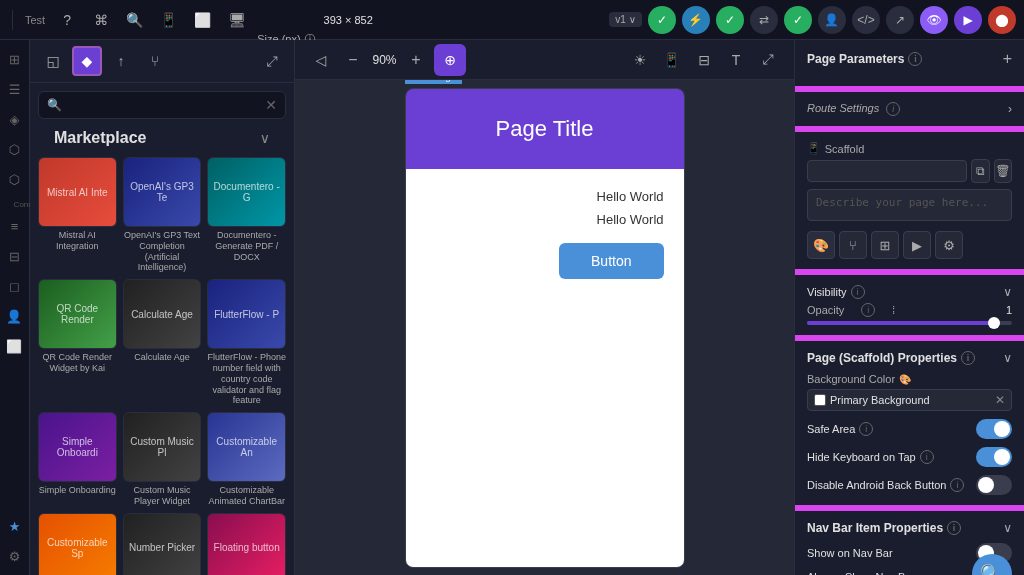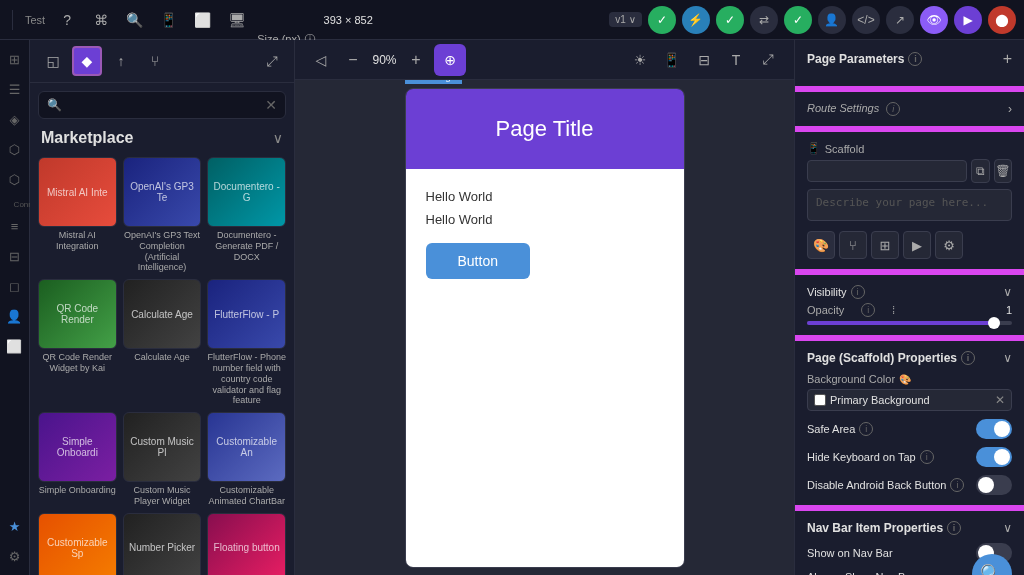--- a/index.html
+++ b/index.html
@@ -45,21 +45,21 @@
     .panel-tab-spacer { flex: 1; }
     .panel-tab-icon-right { width: 28px; height: 28px; border-radius: 4px; display: flex; align-items: center; justify-content: center; color: #aaa; font-size: 14px; cursor: pointer; }
 
     
     .search-bar { display: flex; align-items: center; margin: 8px 8px 4px; background: #111320; border-radius: 6px; padding: 5px 8px; gap: 6px; border: 1px solid #2a2d3e; }
     .search-bar input { background: transparent; border: none; outline: none; color: #e0e0e0; font-size: 12px; flex: 1; }
     .search-bar input::placeholder { color: #666; }
     .search-close { color: #666; cursor: pointer; font-size: 14px; }
 
     
-    .marketplace-header { display: flex; align-items: center; justify-content: space-between; padding: 6px 11px; }
+    .marketplace-header { display: flex; align-items: center; justify-content: space-between; padding: 6px 24px; }
     .marketplace-title { font-size: 16px; font-weight: 600; color: #e0e0e0; }
     .chevron-icon { color: #888; font-size: 14px; cursor: pointer; }
 
     
     .marketplace-grid { display: grid; grid-template-columns: repeat(3, 1fr); gap: 6px; padding: 4px 8px; overflow-y: auto; flex: 1; }
     .marketplace-grid::-webkit-scrollbar { width: 4px; }
     .marketplace-grid::-webkit-scrollbar-track { background: transparent; }
     .marketplace-grid::-webkit-scrollbar-thumb { background: #3a3d4e; border-radius: 2px; }
 
     .grid-item { display: flex; flex-direction: column; cursor: pointer; }
@@ -91,21 +91,21 @@
     .canvas-toolbar-spacer { flex: 1; }
     .canvas-view-icons { display: flex; gap: 4px; }
 
     .canvas-content { flex: 1; display: flex; align-items: center; justify-content: center; overflow: hidden; position: relative; }
 
     
     .phone-frame { width: 280px; height: 480px; background: #1a1d2e; border-radius: 8px; overflow: hidden; border: 1px solid #3a3d4e; position: relative; }
     .phone-tag { position: absolute; top: -18px; left: 0; background: #4a90d9; color: white; font-size: 9px; padding: 2px 6px; border-radius: 3px 3px 0 0; }
     .phone-header { background: #6c3fd4; height: 80px; display: flex; align-items: center; justify-content: center; }
     .phone-title { font-size: 22px; font-weight: 500; color: white; }
-    .phone-body { background: white; flex: 1; display: flex; flex-direction: column; align-items: flex-start; padding: 20px; gap: 8px; height: calc(100% - 80px); }
+    .phone-body { background: white; flex: 1; display: flex; flex-direction: column; align-items: flex-end; padding: 20px; gap: 8px; height: calc(100% - 80px); }
     .phone-text { font-size: 13px; color: #333; }
     .phone-button { background: #4a90d9; color: white; border: none; border-radius: 6px; padding: 10px 32px; font-size: 14px; cursor: pointer; margin-top: 8px; }
 
     
     .right-panel { width: 230px; background: #1a1d2e; border-left: 1px solid #2a2d3e; display: flex; flex-direction: column; overflow-y: auto; flex-shrink: 0; }
     .right-panel::-webkit-scrollbar { width: 4px; }
     .right-panel::-webkit-scrollbar-track { background: transparent; }
     .right-panel::-webkit-scrollbar-thumb { background: #3a3d4e; border-radius: 2px; }
 
     .right-section { padding: 10px 12px; border-bottom: 6px solid #d946ef; }

